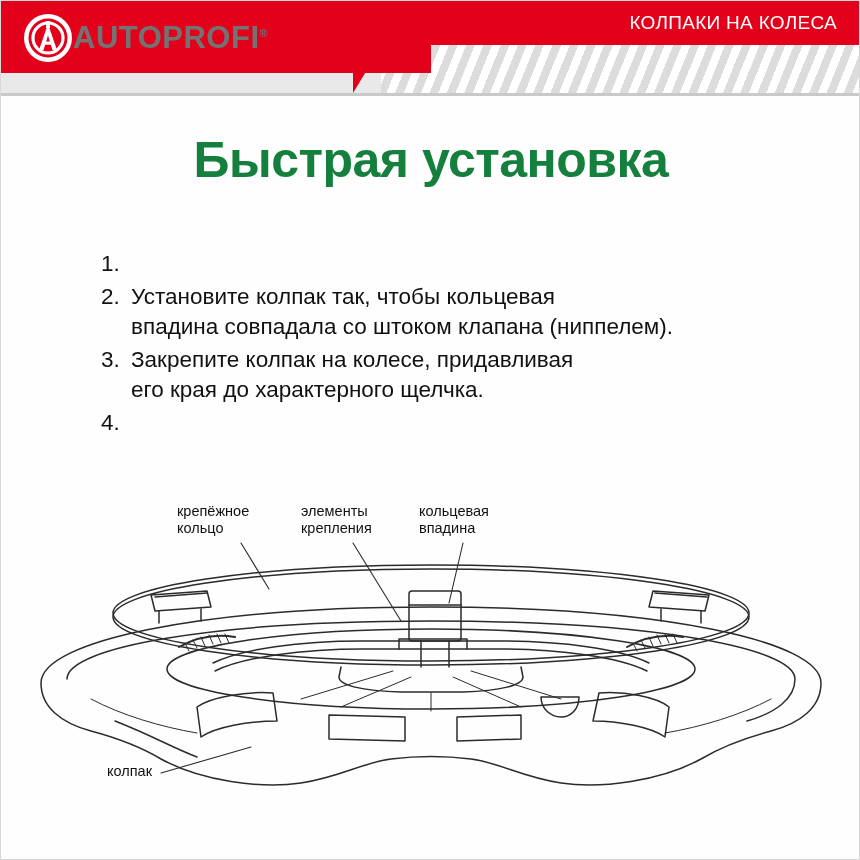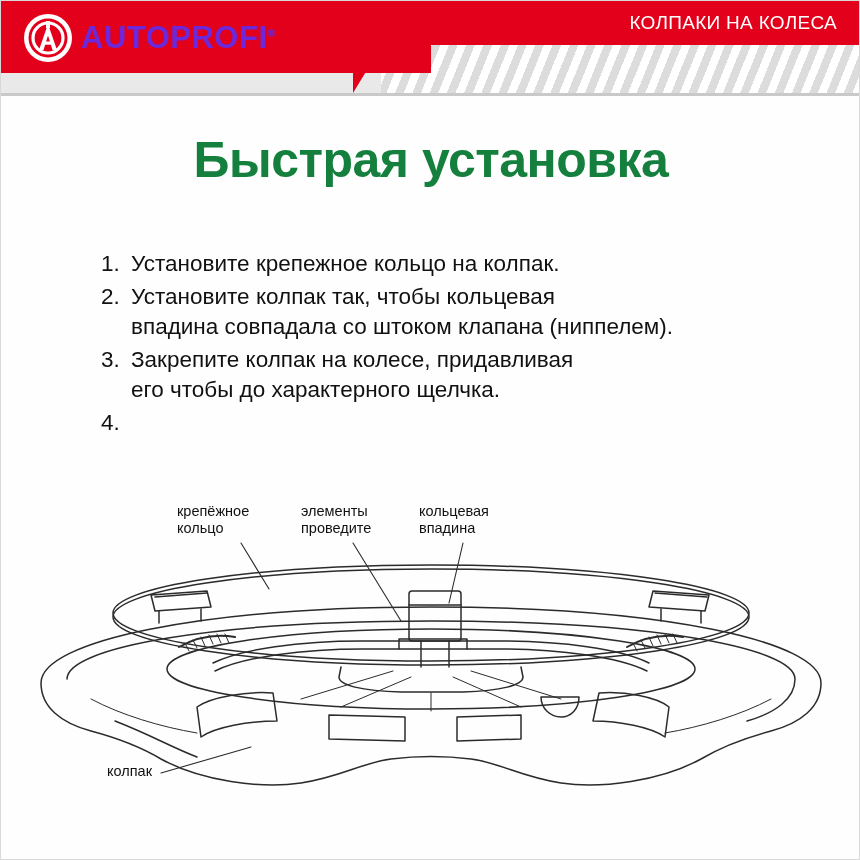--- a/index.html
+++ b/index.html
@@ -116,22 +116,22 @@
     align-items: center;
     z-index: 5;
   }
   .logo-mark {
     width: 50px;
     height: 50px;
     position: relative;
     flex: 0 0 auto;
   }
   .brand-text {
-    margin-left: 8px;
-    color: #6d28d9;
+    margin-left: 0;
+    color: #737373;
     font-size: 31px;
     font-weight: bold;
     letter-spacing: 0.5px;
     position: relative;
     white-space: nowrap;
     text-align: right;
   }
   .brand-tm {
     font-size: 11px;
     vertical-align: super;
@@ -241,31 +241,30 @@
 
     <div class="header-tagline">КОЛПАКИ НА КОЛЕСА</div>
   </div>
   <div class="header-rule"></div>
 
   <div class="title">Быстрая установка</div>
 
   <div class="steps">
     <div class="step">
       <div class="step-num">1.</div>
-      <div class="step-text">Установите крепежное кольцо на колпак.</div>
     </div>
     <div class="step">
       <div class="step-num">2.</div>
       <div class="step-text">Установите колпак так, чтобы кольцевая
 впадина совпадала со штоком клапана (ниппелем).</div>
     </div>
     <div class="step">
       <div class="step-num">3.</div>
       <div class="step-text">Закрепите колпак на колесе, придавливая
-его чтобы до характерного щелчка.</div>
+его края до характерного щелчка.</div>
     </div>
     <div class="step">
       <div class="step-num">4.</div>
     </div>
   </div>
 
   <div class="illustration">
 
     <svg width="860" height="390" viewBox="0 0 860 390" aria-hidden="true">
       <g fill="none" stroke="#2b2b2b" stroke-width="1.5" stroke-linejoin="round" stroke-linecap="round">
@@ -366,19 +365,19 @@
         <g stroke-width="1">
           <path d="M90 228 C 120 244, 160 256, 196 262"></path>
           <path d="M770 228 C 740 244, 700 256, 664 262"></path>
         </g>
       </g>
     </svg>
 
     <div class="callout-label lbl-ring">крепёжное
 кольцо</div>
     <div class="callout-label lbl-clips">элементы
-проведите</div>
+крепления</div>
     <div class="callout-label lbl-groove">кольцевая
 впадина</div>
     <div class="callout-label lbl-cap">колпак</div>
   </div>
 
 </div>
 
 </body></html>

